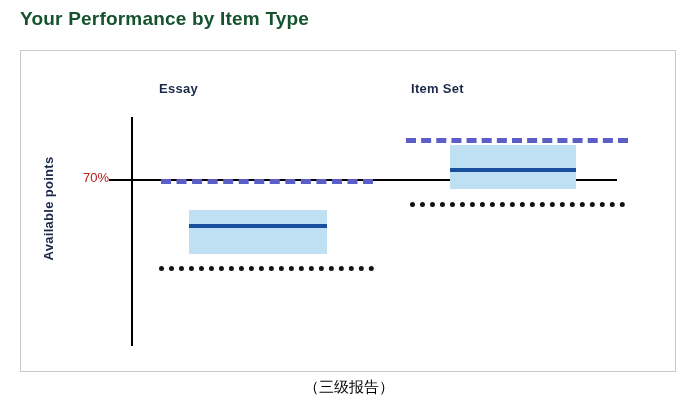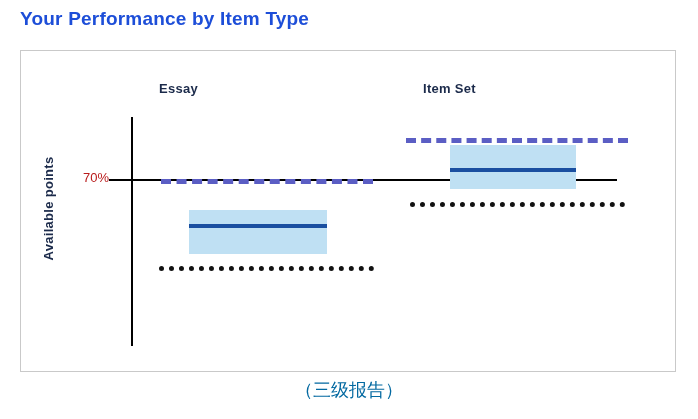--- a/index.html
+++ b/index.html
@@ -17,21 +17,21 @@
     position: relative;
     width: 698px;
     height: 419px;
   }
   .title {
     position: absolute;
     left: 20px;
     top: 8px;
     font-size: 19px;
     font-weight: bold;
-    color: #1d4ed8;
+    color: #14532d;
     letter-spacing: 0.2px;
   }
   .chart-frame {
     position: absolute;
     left: 20px;
     top: 50px;
     width: 654px;
     height: 320px;
     border: 1px solid #c9c9c9;
     background: #ffffff;
@@ -106,22 +106,22 @@
     position: absolute;
     height: 0;
     border-top: 5px dotted #111111;
   }
   .caption {
     position: absolute;
     left: 0;
     top: 378px;
     width: 698px;
     text-align: center;
-    font-size: 18px;
-    color: #0369a1;
+    font-size: 15px;
+    color: #000000;
     font-family: "DejaVu Sans", sans-serif;
   }
 </style>
 </head>
 <body>
 
 <div class="page">
 
   <div class="title">Your Performance by Item Type</div>
 
@@ -133,21 +133,21 @@
 
       <div class="y-label">Available points</div>
       <div class="tick-label">70%</div>
 
       <div class="group-label" style="left:138px; top:30px;">Essay</div>
       <div class="dashed-line" style="left:140px; top:128px; width:212px;"></div>
       <div class="box" style="left:168px; top:159px; width:138px; height:44px;"></div>
       <div class="median" style="left:168px; top:173px; width:138px;"></div>
       <div class="dotted-line" style="left:138px; top:215px; width:215px;"></div>
 
-      <div class="group-label" style="left:402px; top:30px;">Item Set</div>
+      <div class="group-label" style="left:390px; top:30px;">Item Set</div>
       <div class="dashed-line" style="left:385px; top:87px; width:222px;"></div>
       <div class="box" style="left:429px; top:94px; width:126px; height:44px;"></div>
       <div class="median" style="left:429px; top:117px; width:126px;"></div>
       <div class="dotted-line" style="left:389px; top:151px; width:215px;"></div>
 
     </div>
   </div>
 
   <div class="caption">（三级报告）</div>
 

